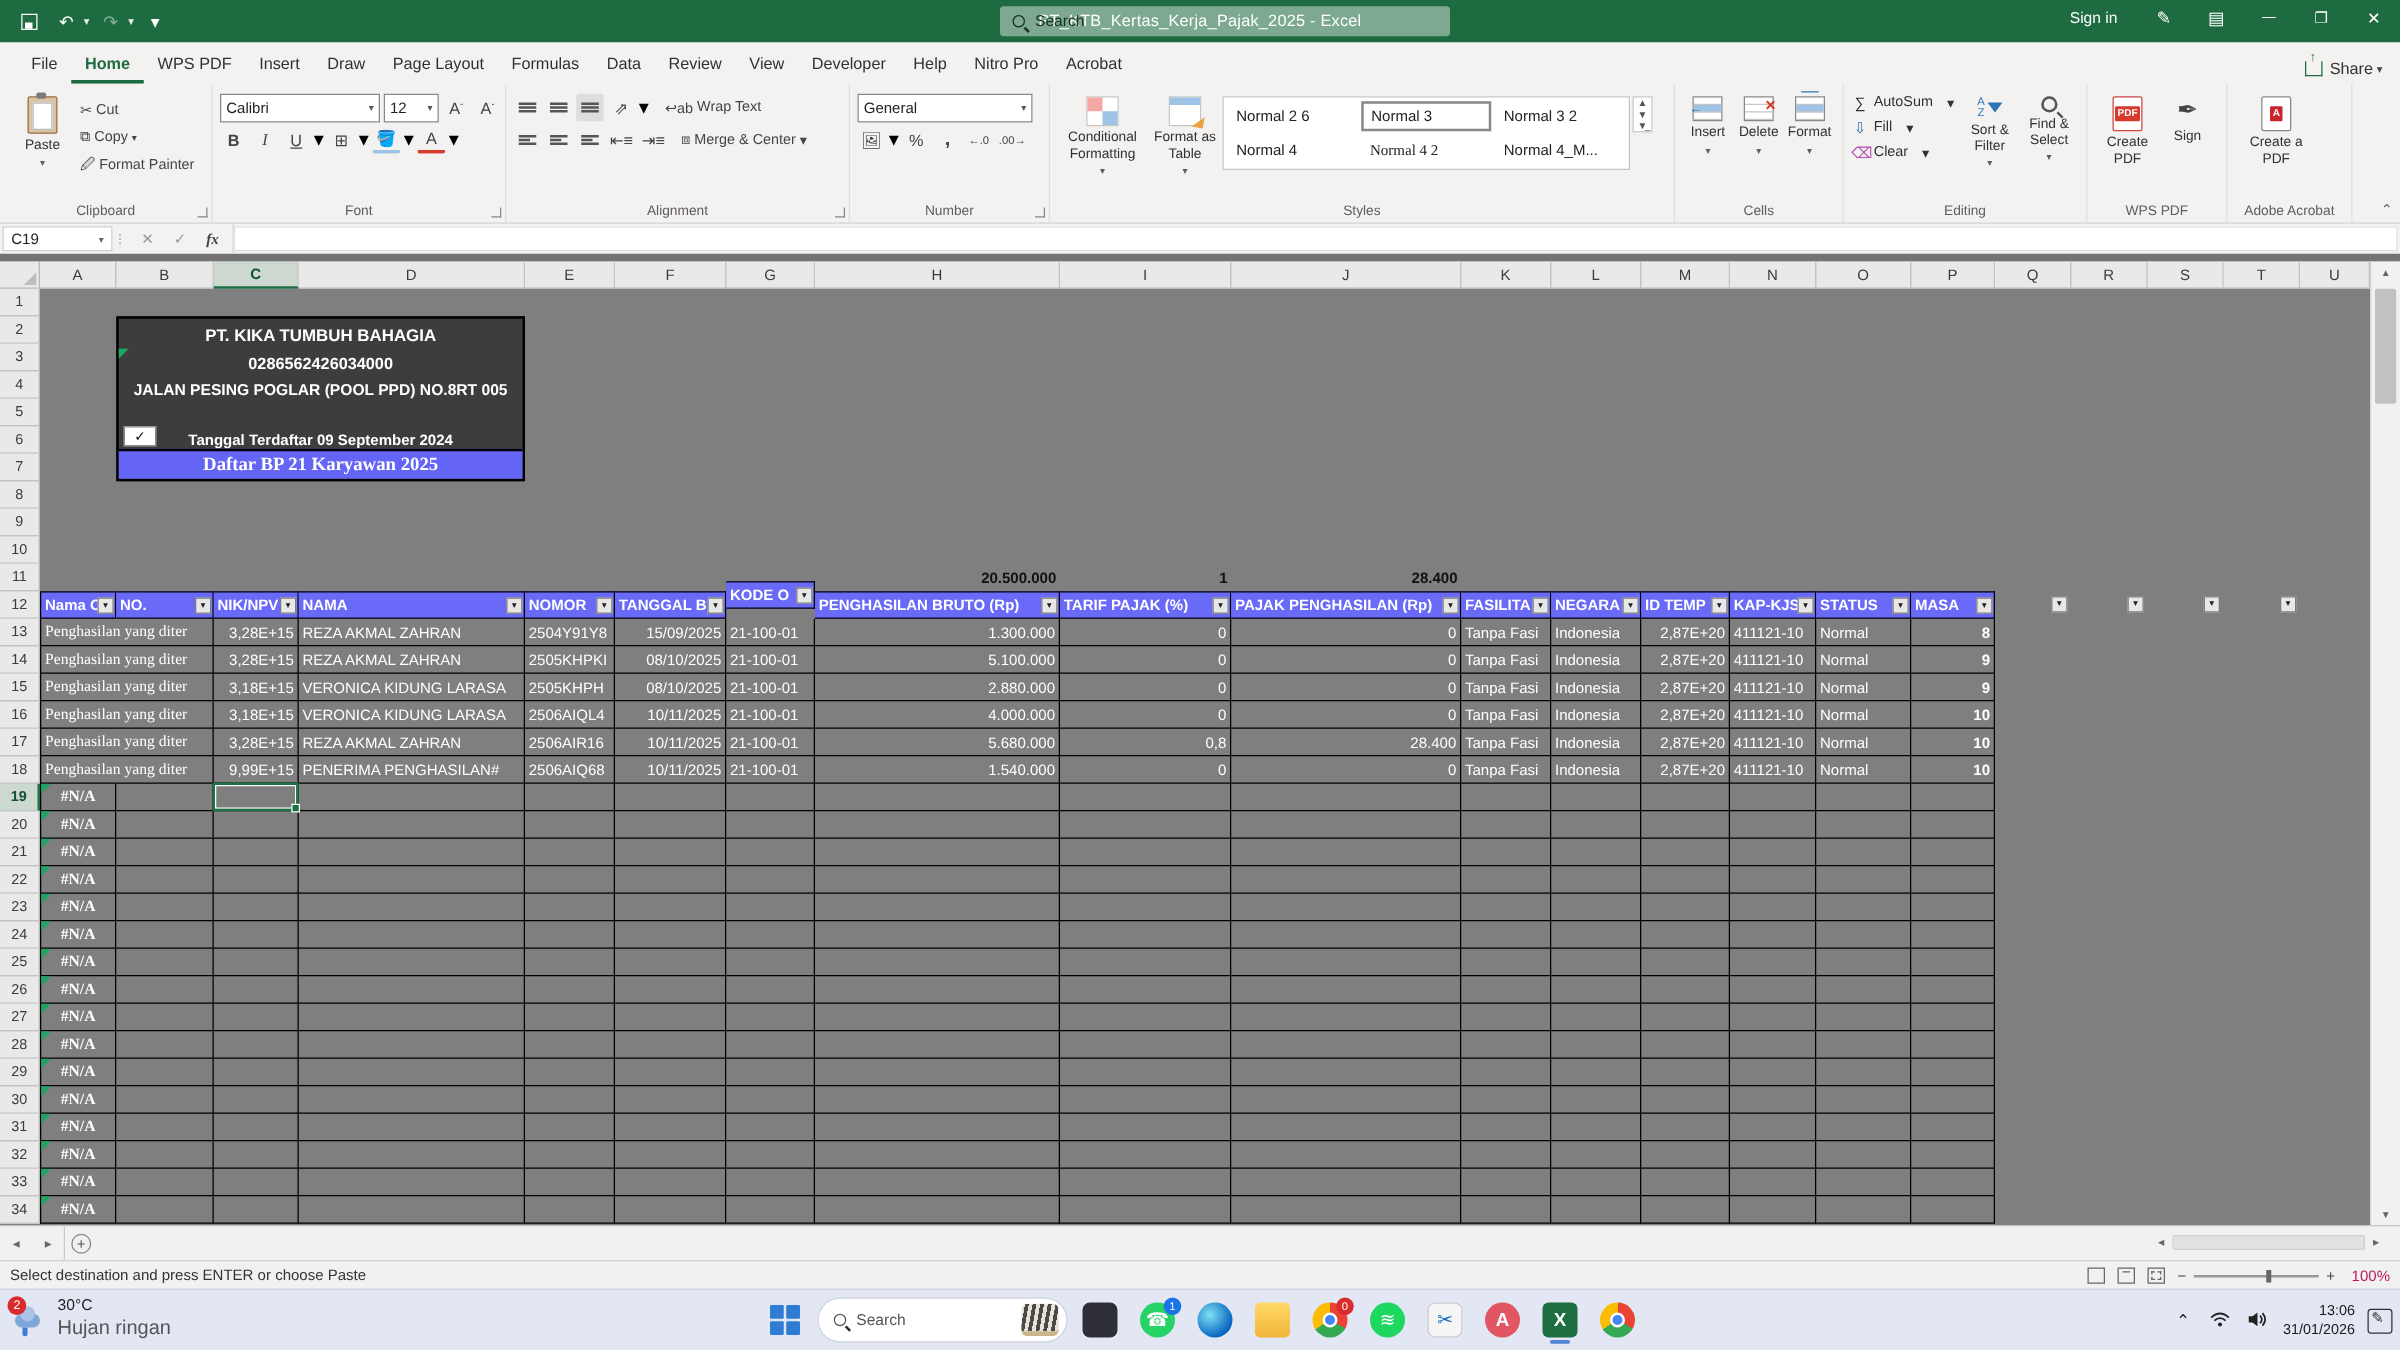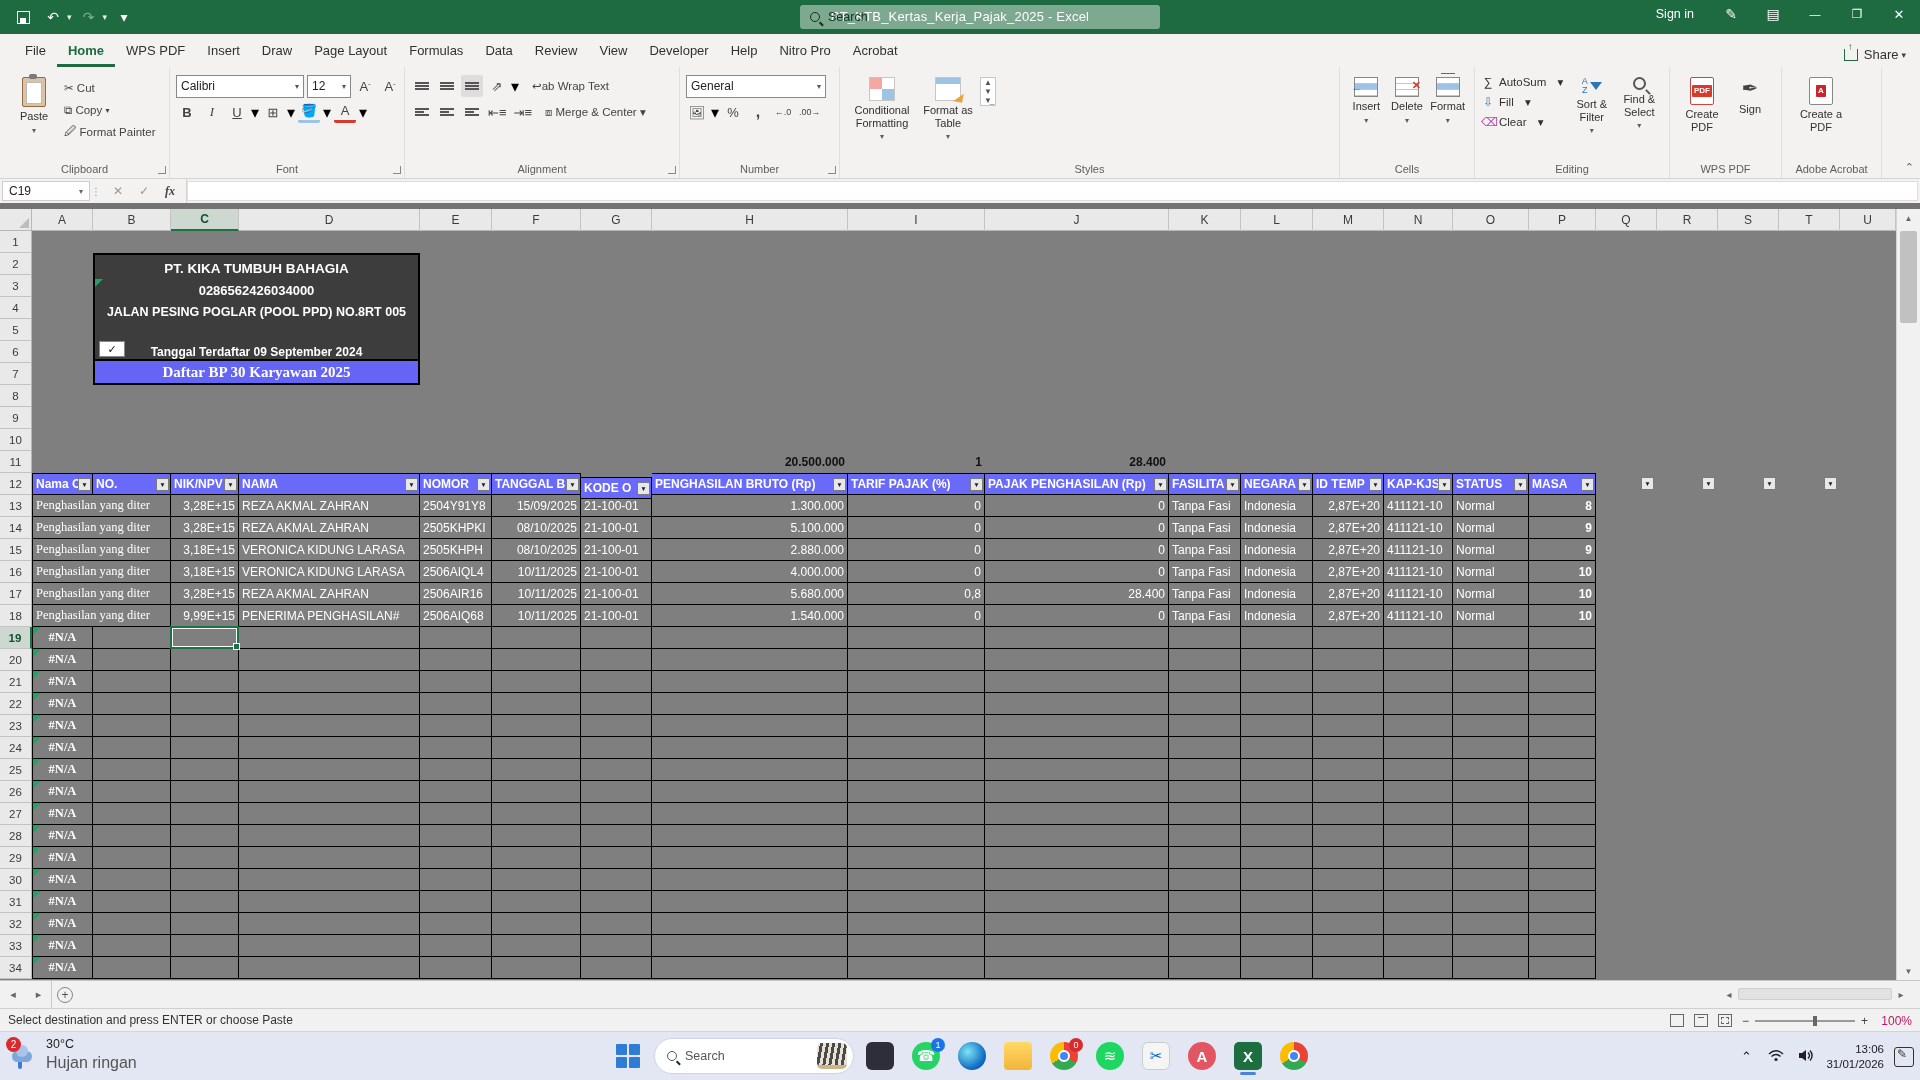--- a/index.html
+++ b/index.html
@@ -355,20 +355,28 @@
             <b></b>
           </span>
         <span>Conditional Formatting</span>
           <span class="cv">▾</span>
       </div>
       <div class="bigbtn" style="width:60px">
         <span class="fati"></span>
         <span>Format as Table</span>
           <span class="cv">▾</span>
       </div>
+      <div id="style-gallery" class="gallery">
+          <div class="gcell">Normal 2 6</div>
+          <div class="gcell selected">Normal 3</div>
+          <div class="gcell">Normal 3 2</div>
+          <div class="gcell">Normal 4</div>
+          <div class="gcell serif">Normal 4 2</div>
+          <div class="gcell">Normal 4_M...</div>
+        </div>
       <div class="gscroll">
         <span>▲</span>
         <span>▼</span>
         <span>▼̲</span>
       </div>
       <span class="rg-label">Styles</span>
     </div>
 
     <div class="rgroup" style="width:135px">
       <div class="bigbtn" style="width:42px">
@@ -524,21 +532,21 @@
         <div class="rhdr" style="top: 748px; height: 22px;">34</div>
         <div class="cell r bold dark" style="left: 652px; top: 242px; width: 196px; height: 22px;">20.500.000</div>
         <div class="cell r bold dark" style="left: 848px; top: 242px; width: 137px; height: 22px;">1</div>
         <div class="cell r bold dark" style="left: 985px; top: 242px; width: 184px; height: 22px;">28.400</div>
         <div class="cell hdr tb tb-top tb-left" style="left: 32px; top: 264px; width: 61px; height: 22px;">Nama Ob<span class="fbtn2" style="right: 1px; top: 4px;"></span></div>
         <div class="cell hdr tb tb-top" style="left: 93px; top: 264px; width: 78px; height: 22px;">NO.<span class="fbtn2" style="right: 1px; top: 4px;"></span></div>
         <div class="cell hdr tb tb-top" style="left: 171px; top: 264px; width: 68px; height: 22px;">NIK/NPV<span class="fbtn2" style="right: 1px; top: 4px;"></span></div>
         <div class="cell hdr tb tb-top" style="left: 239px; top: 264px; width: 181px; height: 22px;">NAMA<span class="fbtn2" style="right: 1px; top: 4px;"></span></div>
         <div class="cell hdr tb tb-top" style="left: 420px; top: 264px; width: 72px; height: 22px;">NOMOR<span class="fbtn2" style="right: 1px; top: 4px;"></span></div>
         <div class="cell hdr tb tb-top" style="left: 492px; top: 264px; width: 89px; height: 22px;">TANGGAL B<span class="fbtn2" style="right: 1px; top: 4px;"></span></div>
-        <div class="cell hdr tb tb-top" style="left: 581px; top: 268px; width: 71px; height: 22px;">KODE O<span class="fbtn2" style="right: 1px; top: 4px;"></span></div>
+        <div class="cell hdr tb tb-top" style="left: 581px; top: 256px; width: 71px; height: 22px;">KODE O<span class="fbtn2" style="right: 1px; top: 4px;"></span></div>
         <div class="cell hdr tb tb-top" style="left: 652px; top: 264px; width: 196px; height: 22px;">PENGHASILAN BRUTO (Rp)<span class="fbtn2" style="right: 1px; top: 4px;"></span></div>
         <div class="cell hdr tb tb-top" style="left: 848px; top: 264px; width: 137px; height: 22px;">TARIF PAJAK (%)<span class="fbtn2" style="right: 1px; top: 4px;"></span></div>
         <div class="cell hdr tb tb-top" style="left: 985px; top: 264px; width: 184px; height: 22px;">PAJAK PENGHASILAN (Rp)<span class="fbtn2" style="right: 1px; top: 4px;"></span></div>
         <div class="cell hdr tb tb-top" style="left: 1169px; top: 264px; width: 72px; height: 22px;">FASILITA<span class="fbtn2" style="right: 1px; top: 4px;"></span></div>
         <div class="cell hdr tb tb-top" style="left: 1241px; top: 264px; width: 72px; height: 22px;">NEGARA<span class="fbtn2" style="right: 1px; top: 4px;"></span></div>
         <div class="cell hdr tb tb-top" style="left: 1313px; top: 264px; width: 71px; height: 22px;">ID TEMP<span class="fbtn2" style="right: 1px; top: 4px;"></span></div>
         <div class="cell hdr tb tb-top" style="left: 1384px; top: 264px; width: 69px; height: 22px;">KAP-KJS<span class="fbtn2" style="right: 1px; top: 4px;"></span></div>
         <div class="cell hdr tb tb-top" style="left: 1453px; top: 264px; width: 76px; height: 22px;">STATUS<span class="fbtn2" style="right: 1px; top: 4px;"></span></div>
         <div class="cell hdr tb tb-top" style="left: 1529px; top: 264px; width: 67px; height: 22px;">MASA<span class="fbtn2" style="right: 1px; top: 4px;"></span></div>
         <span class="fbtn2" style="left: 1641px; top: 268px;"></span>
@@ -891,21 +899,21 @@
         <div class="cell tb" style="left: 1384px; top: 748px; width: 69px; height: 22px;"></div>
         <div class="cell tb" style="left: 1453px; top: 748px; width: 76px; height: 22px;"></div>
         <div class="cell tb" style="left: 1529px; top: 748px; width: 67px; height: 22px;"></div>
         <div class="coblock" style="left: 93px; top: 44px; width: 327px; height: 132px;">
           <div class="coline" style="top: 2px; height: 22px; font-size: 13.5px;">PT. KIKA TUMBUH BAHAGIA</div>
           <div class="coline" style="top: 24px; height: 22px; font-size: 13px;">0286562426034000</div>
           <div class="coline" style="top: 46px; height: 22px; font-size: 12.5px;">JALAN PESING POGLAR (POOL PPD) NO.8RT 005</div>
           <div class="coline" style="top: 86px; height: 22px; font-size: 12px;">Tanggal Terdaftar 09 September 2024</div>
           <span class="tri" style="position: absolute; left: 0px; top: 24px;"></span>
           <div class="cochk" style="left: 4px; top: 86px;">✓</div>
-          <div class="cobanner">Daftar BP 30 Karyawan 2025</div>
+          <div class="cobanner">Daftar BP 21 Karyawan 2025</div>
         </div>
         <div class="selcell" style="left: 170px; top: 417px; width: 69px; height: 23px;"></div>
       </div>
     <div class="vscroll">
       <span class="vs-arrow" style="top:0">▲</span>
       <span class="vs-thumb"></span>
       <span class="vs-arrow" style="bottom:0">▼</span>
     </div>
   </div>
 

